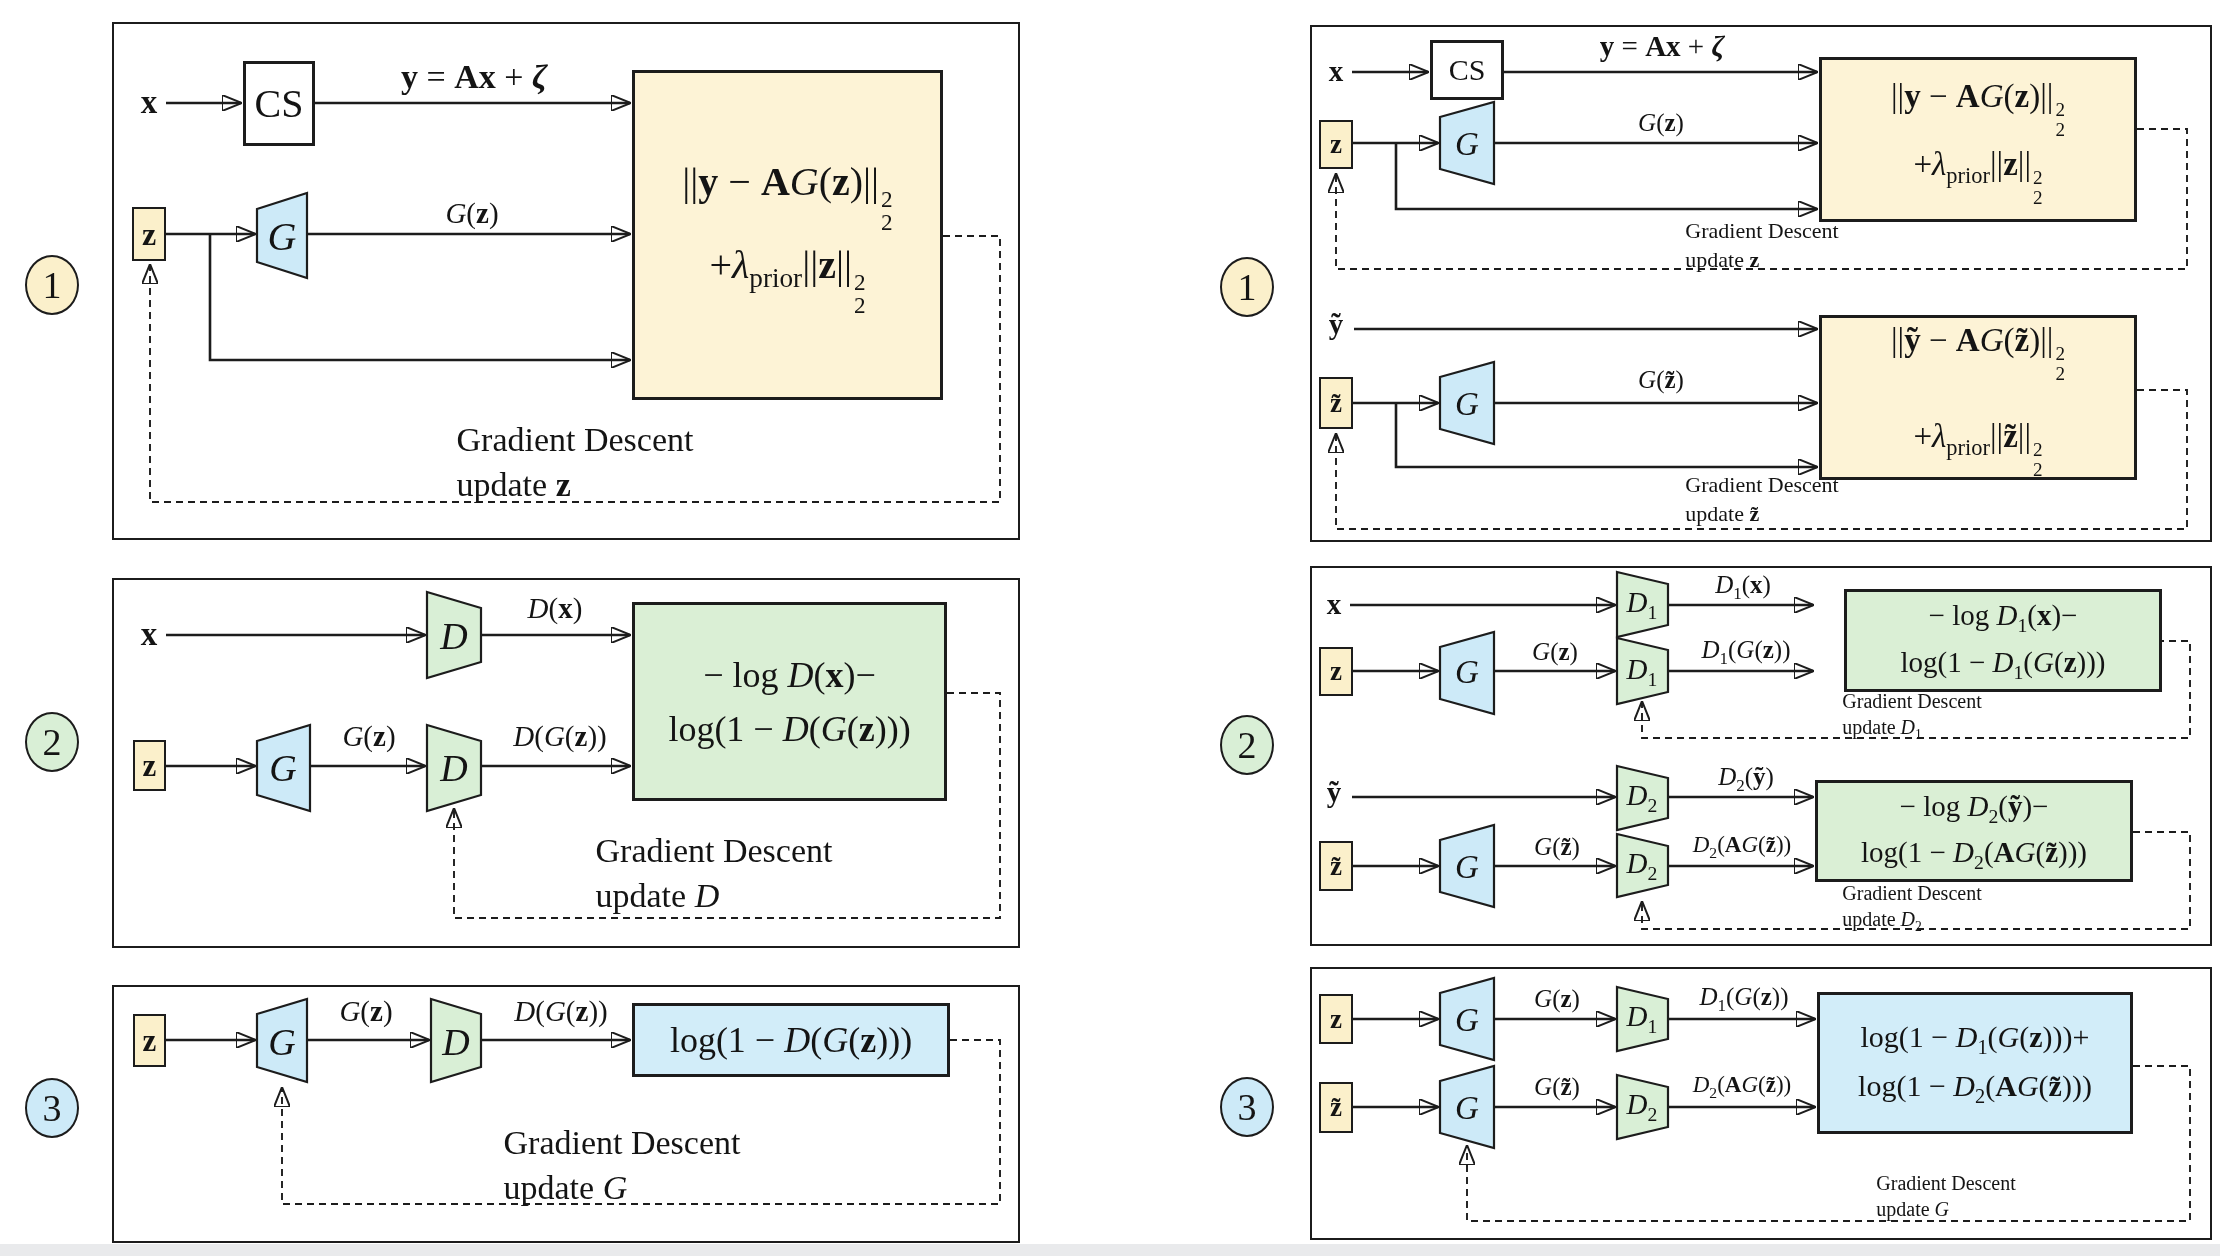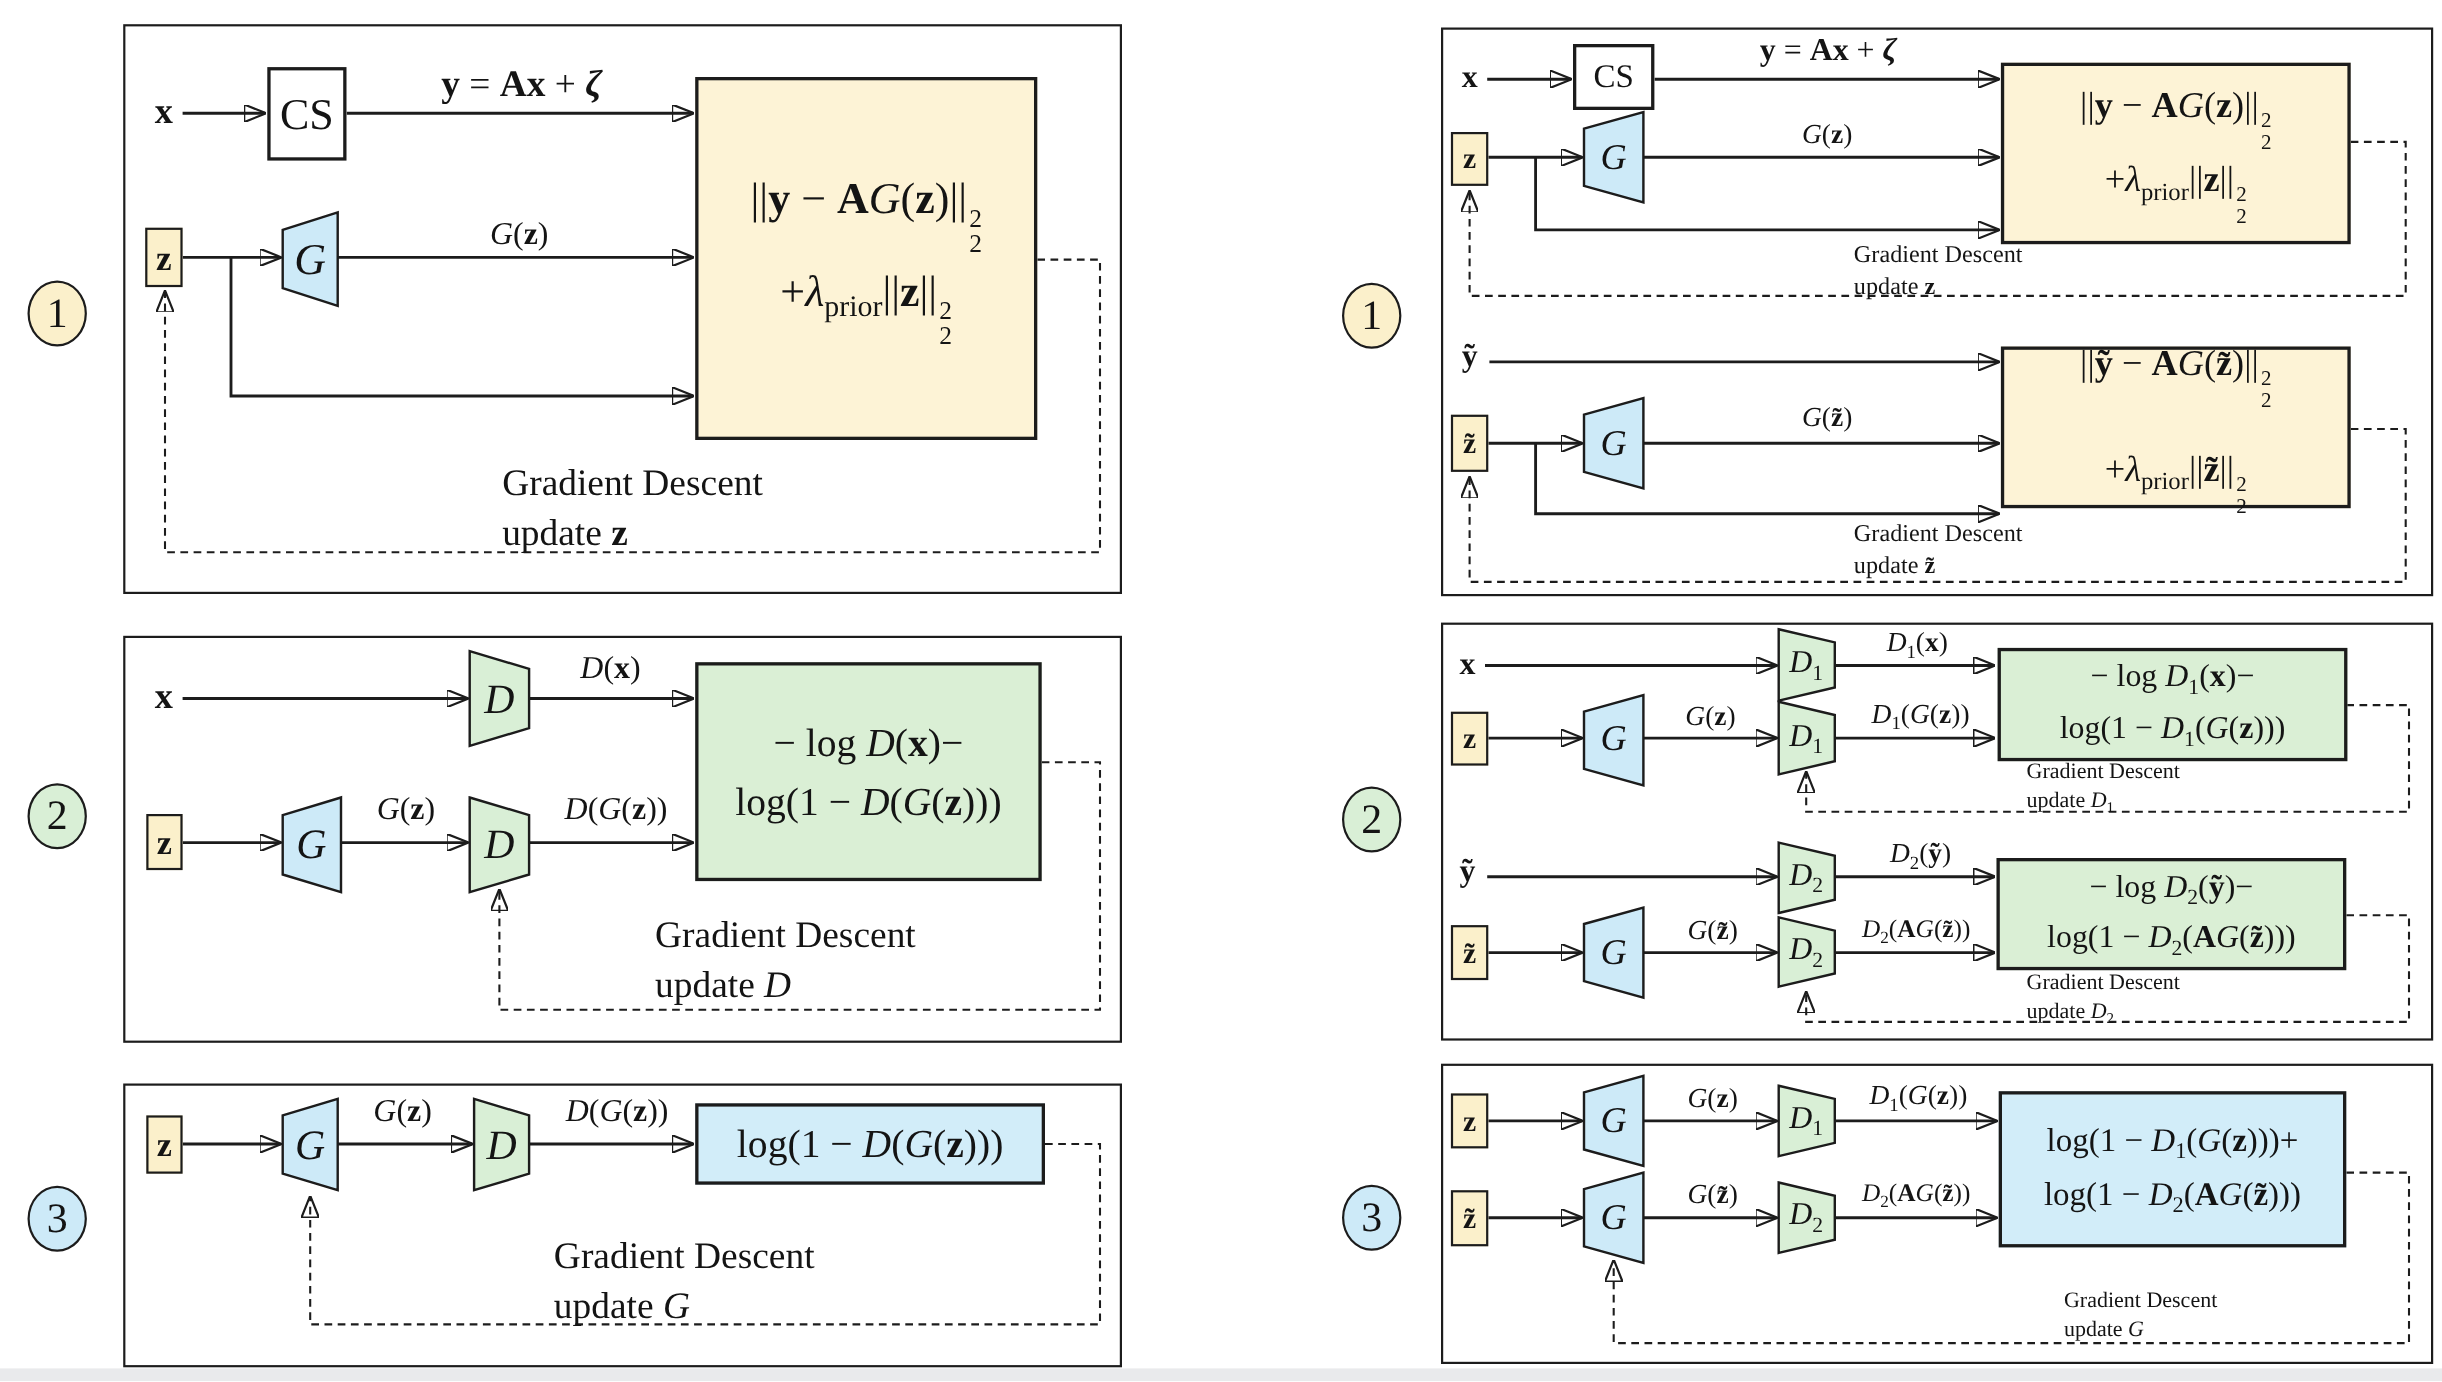--- a/index.html
+++ b/index.html
@@ -200,21 +200,21 @@
         <span><b>z</b></span>
       </div>
     <div class="lab" style="left:24px;top:44px;font-size:29px;"><b>x</b></div>
     <div class="lab" style="left:350px;top:19px;font-size:29px;"><b>y</b> = <b>Ax</b> + <b><i>ζ</i></b></div>
     <div class="lab" style="left:155px;top:117px;font-size:33px;"><i>G</i></div>
     <div class="lab" style="left:349px;top:96px;font-size:25px;"><i>G</i>(<b>z</b>)</div>
     <div class="cap" style="left:450px;top:218px;font-size:22px;">
       <div>Gradient Descent</div>
       <div>update <b>z</b></div>
     </div>
-    <div class="box cream lh" style="left:507px;top:288px;width:318px;height:147px;font-size:33px;gap:28px;">
+    <div class="box cream lh" style="left:507px;top:288px;width:318px;height:165px;font-size:33px;gap:28px;">
       <div>||<b>ỹ</b> − <b>A</b><i>G</i>(<b>z̃</b>)||<span class="ss">
             <sup>2</sup>
             <sub>2</sub>
           </span></div>
       <div>+<i>λ</i><sub>prior</sub>||<b>z̃</b>||<span class="ss">
             <sup>2</sup>
             <sub>2</sub>
           </span></div>
     </div>
     <div class="box zb" style="left:7px;top:350px;width:34px;height:52px;font-size:27px;">
@@ -248,21 +248,21 @@
       <line class="w" x1="182" y1="298" x2="303" y2="298" marker-end="url(#aR2)"></line>
       <line class="w" x1="356" y1="298" x2="501" y2="298" marker-end="url(#aR2)"></line>
       <path class="dash" d="M821,264 H878 V361 H330 V334" marker-end="url(#aR2)"></path>
       <polygon class="tg" points="128,79 182,64 182,146 128,131"></polygon>
       <polygon class="td" points="305,4 356,16 356,57 305,69"></polygon>
       <polygon class="td" points="305,70 356,82 356,124 305,136"></polygon>
       <polygon class="tg" points="128,272 182,257 182,339 128,324"></polygon>
       <polygon class="td" points="305,198 356,210 356,250 305,262"></polygon>
       <polygon class="td" points="305,266 356,278 356,317 305,329"></polygon>
     </svg>
-    <div class="box greenbox lh" style="left:504px;top:21px;width:318px;height:103px;font-size:29px;">
+    <div class="box greenbox lh" style="left:532px;top:21px;width:318px;height:103px;font-size:29px;">
       <div>− log <i>D</i><sub>1</sub>(<b>x</b>)−</div>
       <div>log(1 − <i>D</i><sub>1</sub>(<i>G</i>(<b>z</b>)))</div>
     </div>
     <div class="box zb" style="left:7px;top:79px;width:34px;height:49px;font-size:27px;">
         <span><b>z</b></span>
       </div>
     <div class="lab" style="left:22px;top:36px;font-size:29px;"><b>x</b></div>
     <div class="lab" style="left:330px;top:37px;font-size:29px;"><i>D</i><sub>1</sub></div>
     <div class="lab" style="left:431px;top:19px;font-size:25px;"><i>D</i><sub>1</sub>(<b>x</b>)</div>
     <div class="lab" style="left:155px;top:104px;font-size:33px;"><i>G</i></div>

